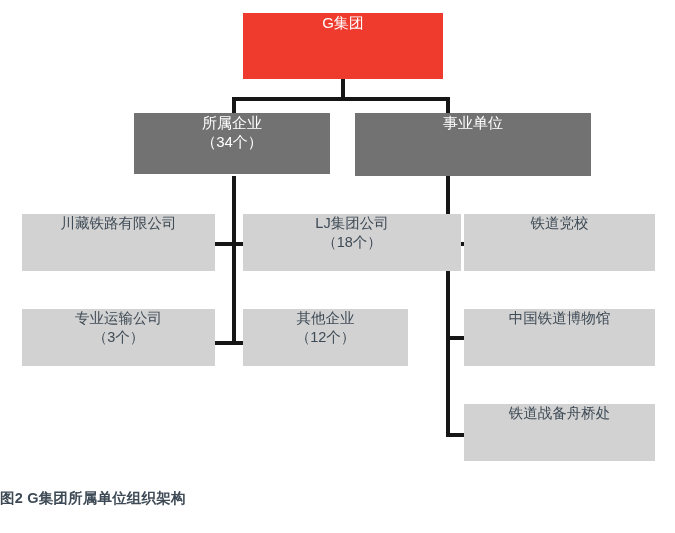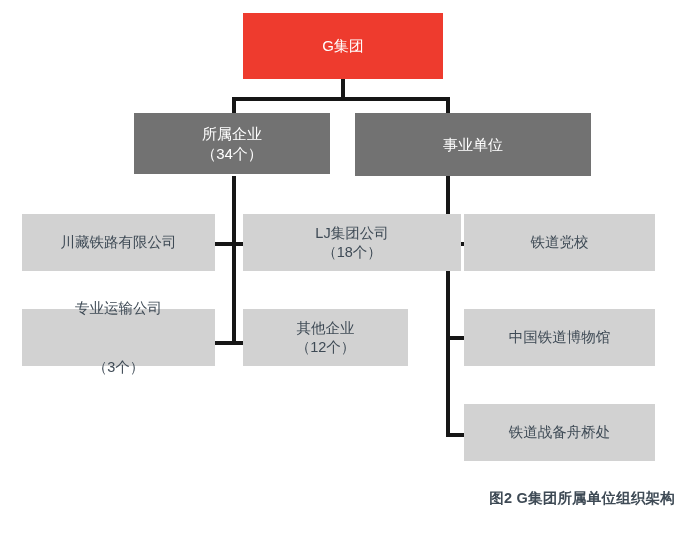--- a/index.html
+++ b/index.html
@@ -16,21 +16,20 @@
     height: 533px;
     background: #ffffff;
     overflow: hidden;
   }
   .node {
     position: absolute;
     box-sizing: border-box;
     display: flex;
     flex-direction: column;
     align-items: center;
-    justify-content: center;
     text-align: center;
     line-height: 1.28;
   }
   .node .line1,
   .node .line2 {
     display: block;
     white-space: nowrap;
   }
   
   .node.root {
@@ -56,21 +55,21 @@
     background: #161616;
   }
   .conn.v { width: 3px; }
   .conn.h { height: 3px; }
 
   
   .caption {
     position: absolute;
     left: 0;
     right: 0;
-    text-align: right;
+    text-align: left;
     font-size: 14.5px;
     font-weight: bold;
     color: #3E4A55;
     letter-spacing: 0.2px;
   }
 </style>
 </head>
 <body>
 
 <div id="canvas">
@@ -103,21 +102,21 @@
 
   <div class="conn v" style="left:446px; top:176px; width:4px; height:261px;"></div>
   <div class="conn h" style="left:446px; top:242px; width:22px; height:4px;"></div>
   <div class="conn h" style="left:446px; top:336px; width:22px; height:4px;"></div>
   <div class="conn h" style="left:446px; top:433px; width:22px; height:4px;"></div>
 
   <div class="node l3" style="left:22px; top:214px; width:193px; height:57px;">
     <span class="line1">川藏铁路有限公司</span>
   </div>
 
-  <div class="node l3" style="left:22px; top:309px; width:193px; height:57px;gap:40px;">
+  <div class="node l3" style="left:22px; top:309px; width:193px; height:57px;">
     <span class="line1">专业运输公司</span>
     <span class="line2">（3个）</span>
   </div>
 
   <div class="node l3" style="left:243px; top:214px; width:218px; height:57px;">
     <span class="line1">LJ集团公司</span>
     <span class="line2">（18个）</span>
   </div>
 
   <div class="node l3" style="left:243px; top:309px; width:165px; height:57px;">

